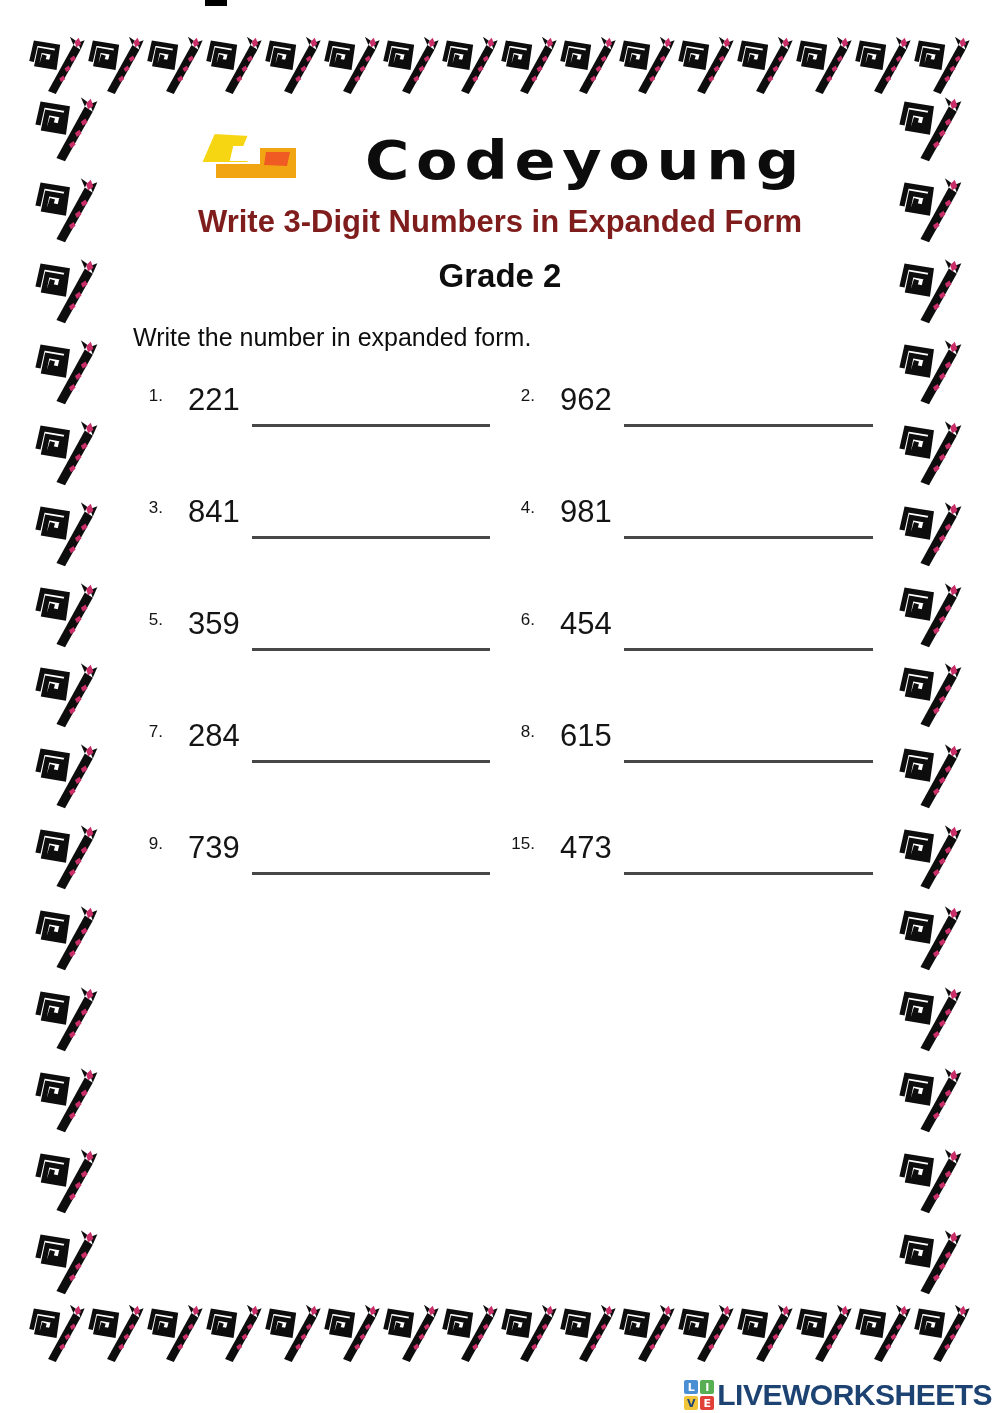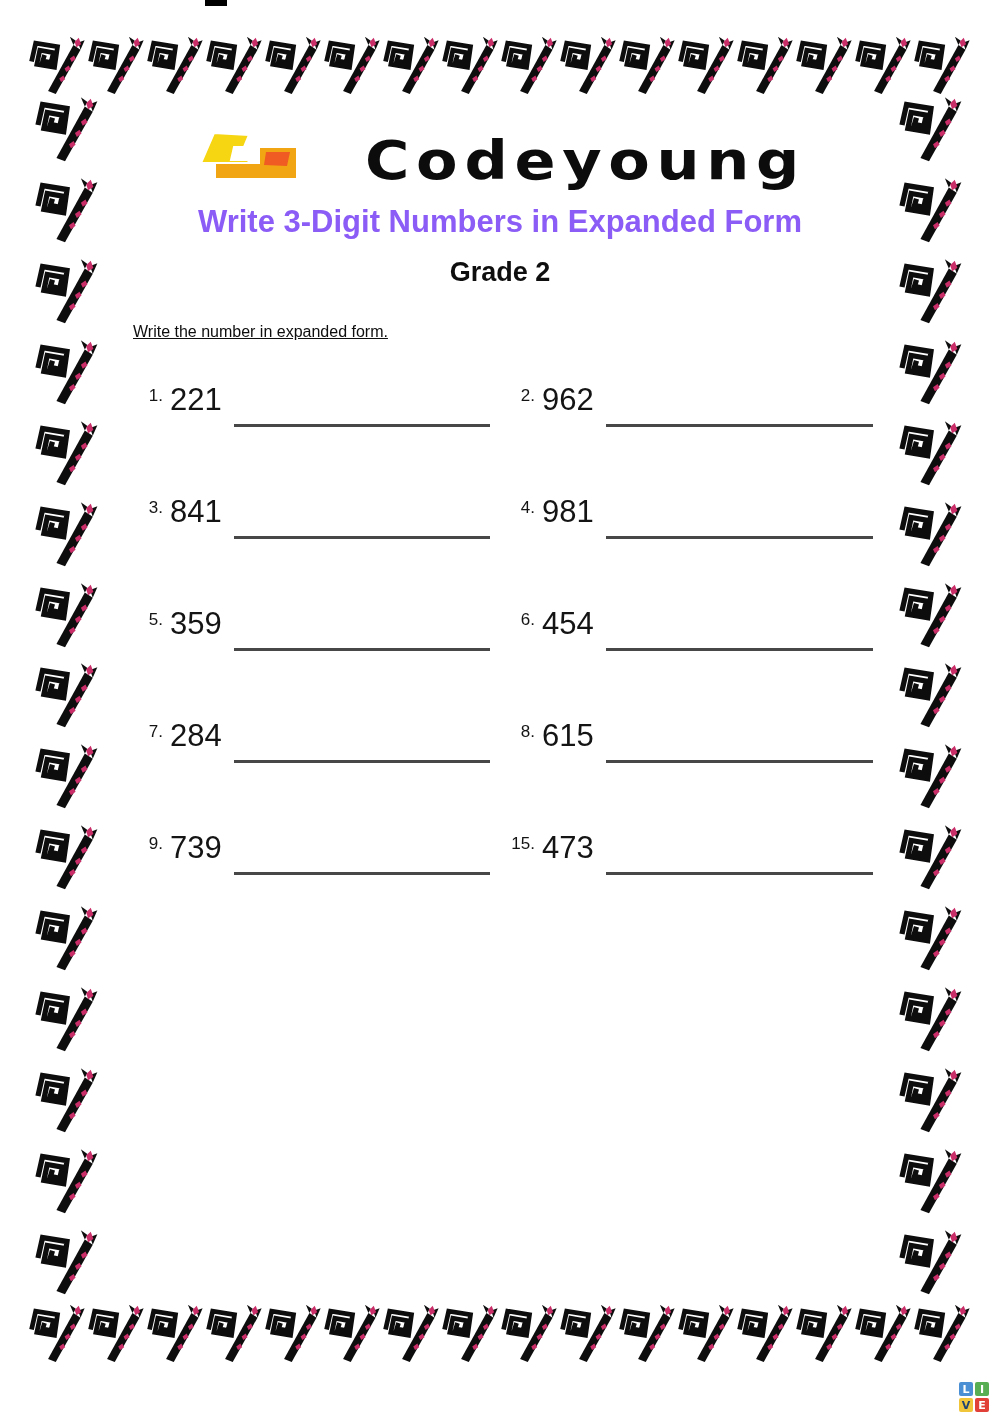--- a/index.html
+++ b/index.html
@@ -22,34 +22,34 @@
 
   
   .logo-row { position:absolute; top:126px; left:193px; display:flex; align-items:flex-end;gap:36px; }
   .logo-mark { width:118px; height:66px; margin-right:18px; }
   .wordmark {
     display:inline-block; font-family:"DejaVu Sans", sans-serif; font-weight:700;
     font-size:54px; letter-spacing:6px; line-height:62px; color:#0c0c0c;
     transform:scaleX(1.12); transform-origin:left center; white-space:nowrap;
   }
   .title    { position:absolute; top:204px; left:0; width:100%; text-align:center;
-              font-size:31px; font-weight:700; color:#8b5cf6; }
+              font-size:31px; font-weight:700; color:#7f1d1d; }
   .subtitle { position:absolute; top:257px; left:0; width:100%; text-align:center;
-              font-size:27px; font-weight:700; color:#0e0e0e; }
-  .instruction { position:absolute; top:323px; left:133px; font-size:16px; color:#0e0e0e;text-decoration:underline; }
+              font-size:33px; font-weight:700; color:#0e0e0e; }
+  .instruction { position:absolute; top:323px; left:133px; font-size:25px; color:#0e0e0e; }
 
   
   .problems {
     position:absolute; top:383px; left:133px; width:740px;
     display:grid; grid-template-columns:357px 368px; grid-auto-rows:112px; column-gap:15px;
   }
   .problem { display:flex; align-items:flex-start; height:44px; }
   .pnum { width:30px; text-align:right; font-size:17px; font-weight:400;
           padding-top:3px; margin-right:7px; color:#141414; }
-  .pval { font-size:31px; line-height:34px; font-weight:400; color:#141414; min-width:50px; }
+  .pval { font-size:31px; line-height:34px; font-weight:400; color:#141414; min-width:50px;margin-left:18px; }
   .answer-line { flex:1 1 auto; height:44px; margin-left:12px;
                  border-bottom:3px solid #474747; cursor:text; }
 
   
   .footer { position:absolute; right:8px; bottom:1px; display:flex; align-items:center; background:#fff; padding-left:3px; }
   .lw-squares { display:grid; grid-template-columns:14px 14px; grid-auto-rows:14px; gap:2px; margin-right:3px; }
   .lw-sq { display:flex; align-items:center; justify-content:center;
            font-size:11px; font-weight:700; color:#fff; border-radius:2px;
            font-family:"DejaVu Sans", sans-serif; }
   .lw-text { font-size:30px; font-weight:800; letter-spacing:-0.5px; white-space:nowrap;
@@ -338,15 +338,16 @@
     </div>
   </div>
 
   <div class="footer">
     <div class="lw-squares">
       <span class="lw-sq" style="background: rgb(74, 143, 211); color: rgb(255, 255, 255);">L</span>
       <span class="lw-sq" style="background: rgb(88, 174, 82); color: rgb(255, 255, 255);">I</span>
       <span class="lw-sq" style="background: rgb(240, 197, 58); color: rgb(29, 67, 115);">V</span>
       <span class="lw-sq" style="background: rgb(224, 64, 56); color: rgb(255, 255, 255);">E</span>
     </div>
+    <span class="lw-text" style="color: rgb(29, 67, 115);">LIVEWORKSHEETS</span>
   </div>
 
 </div>
 
 </body></html>

